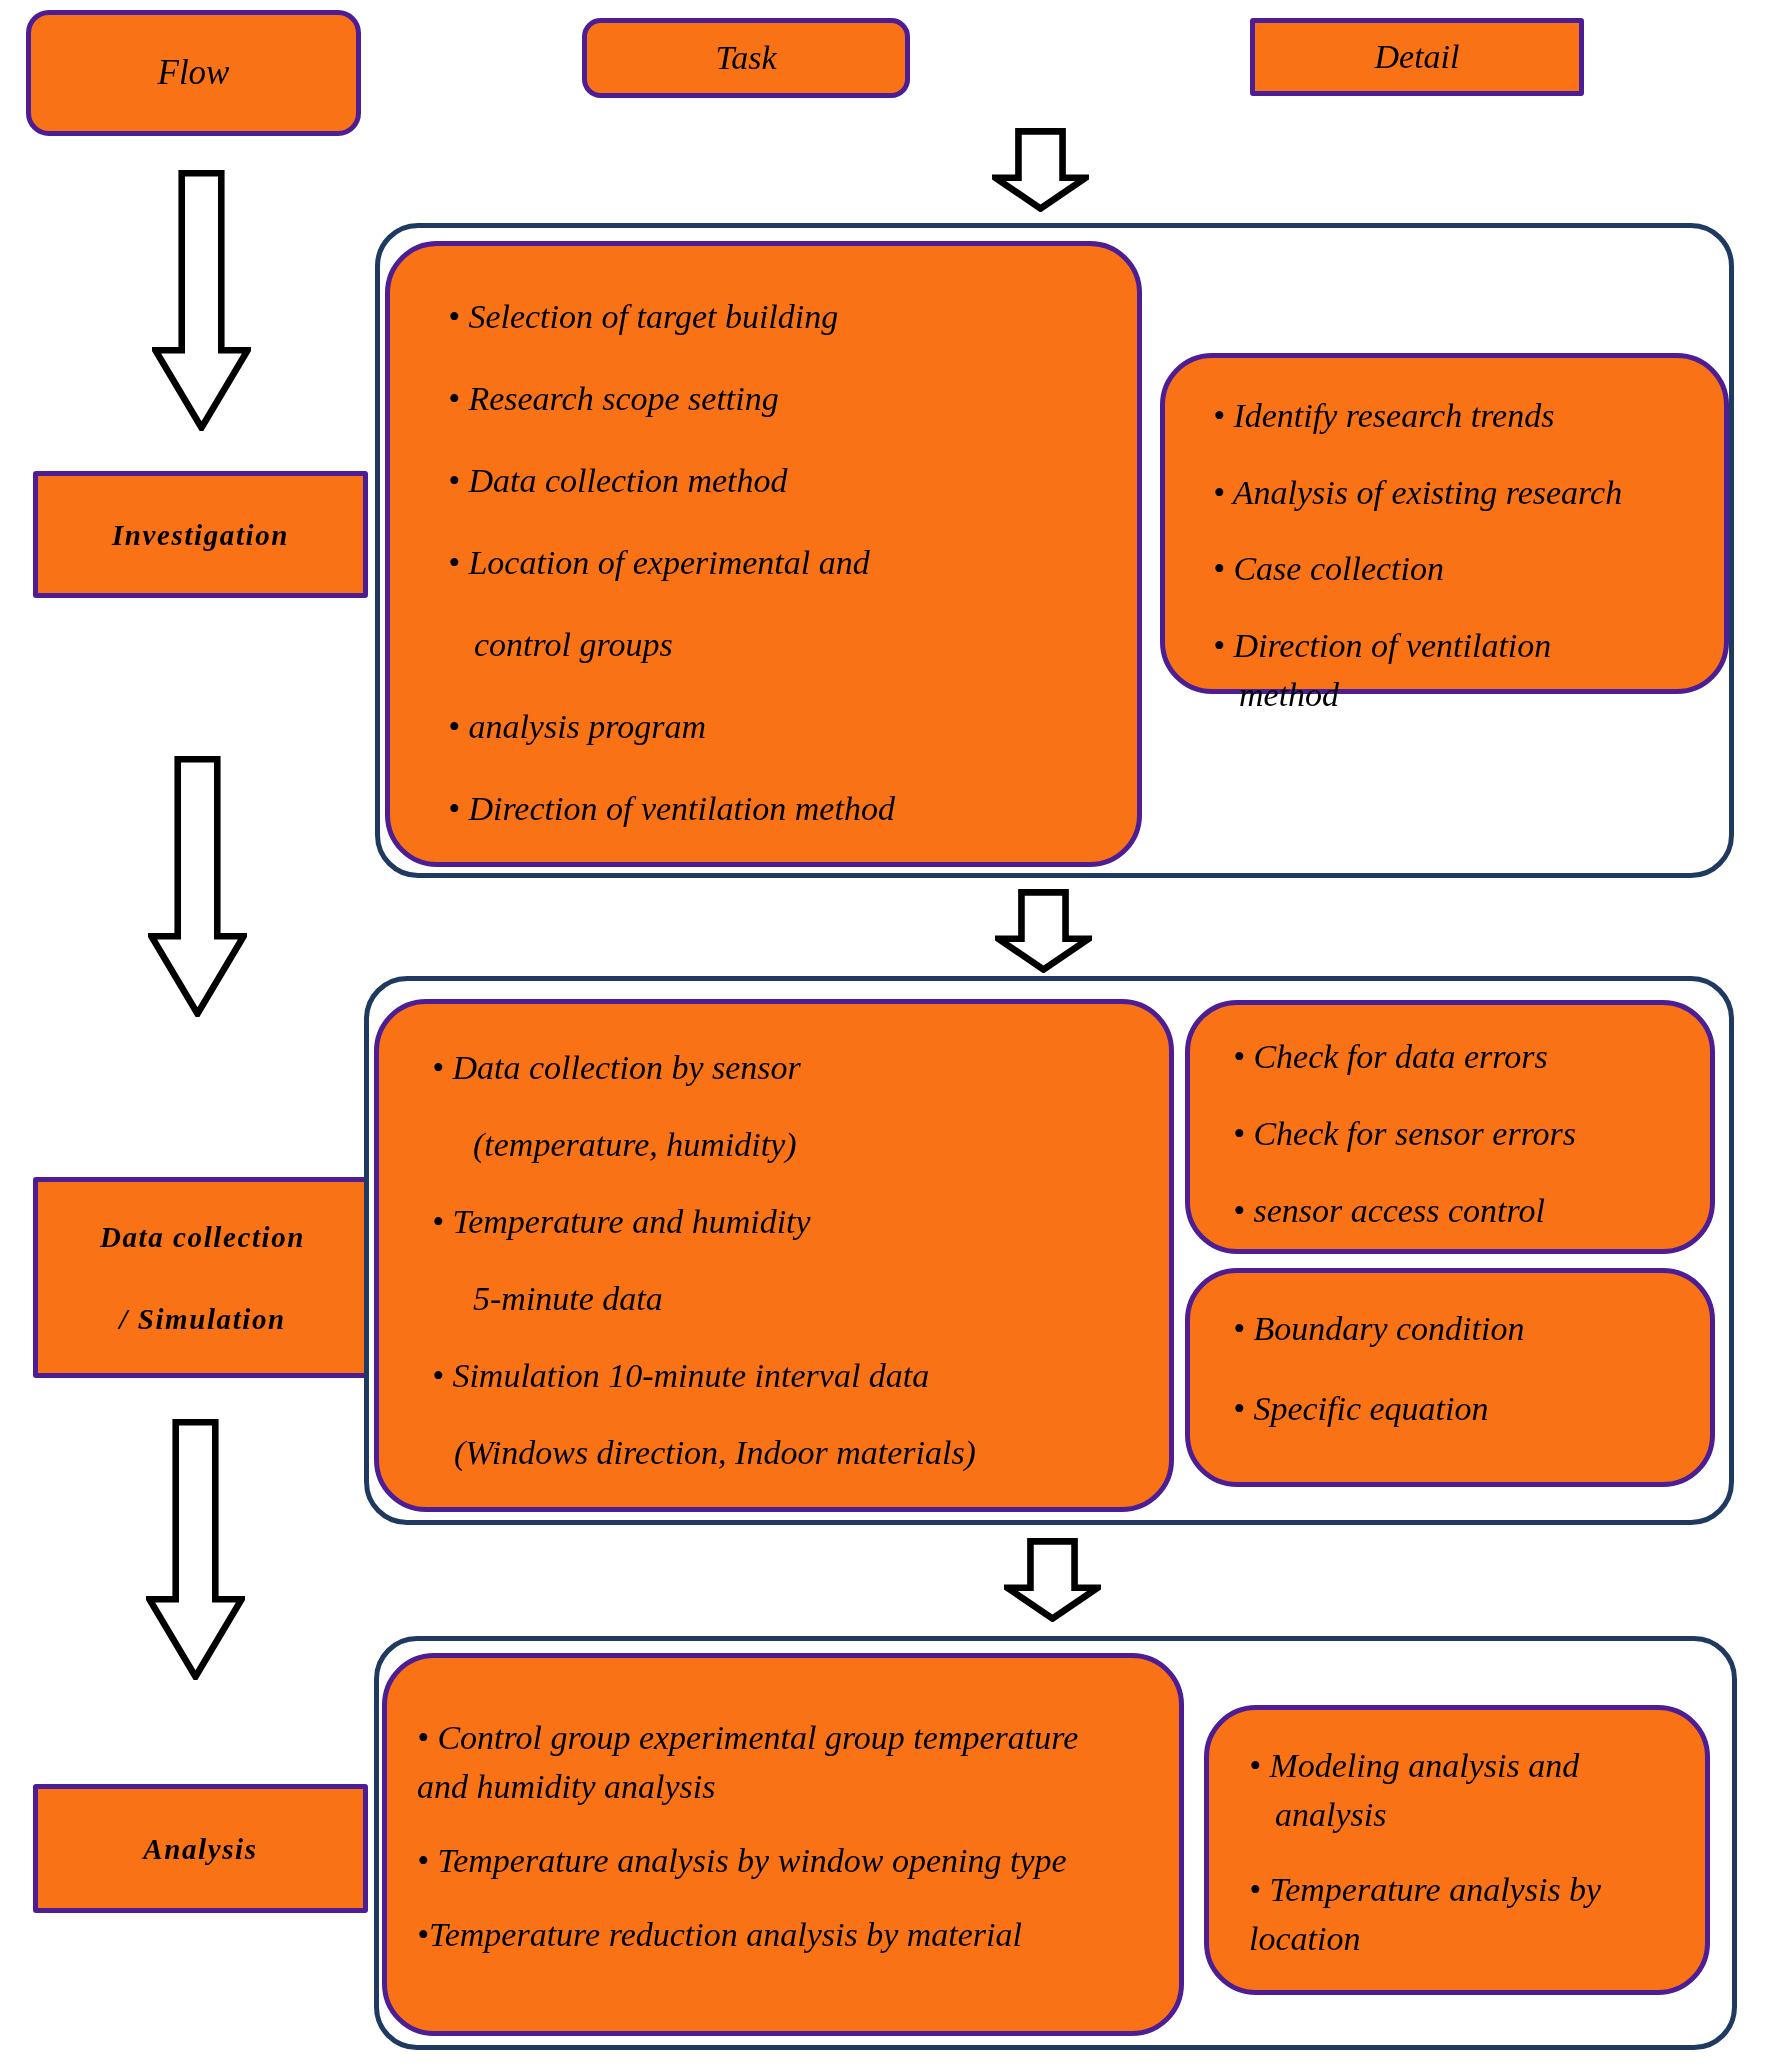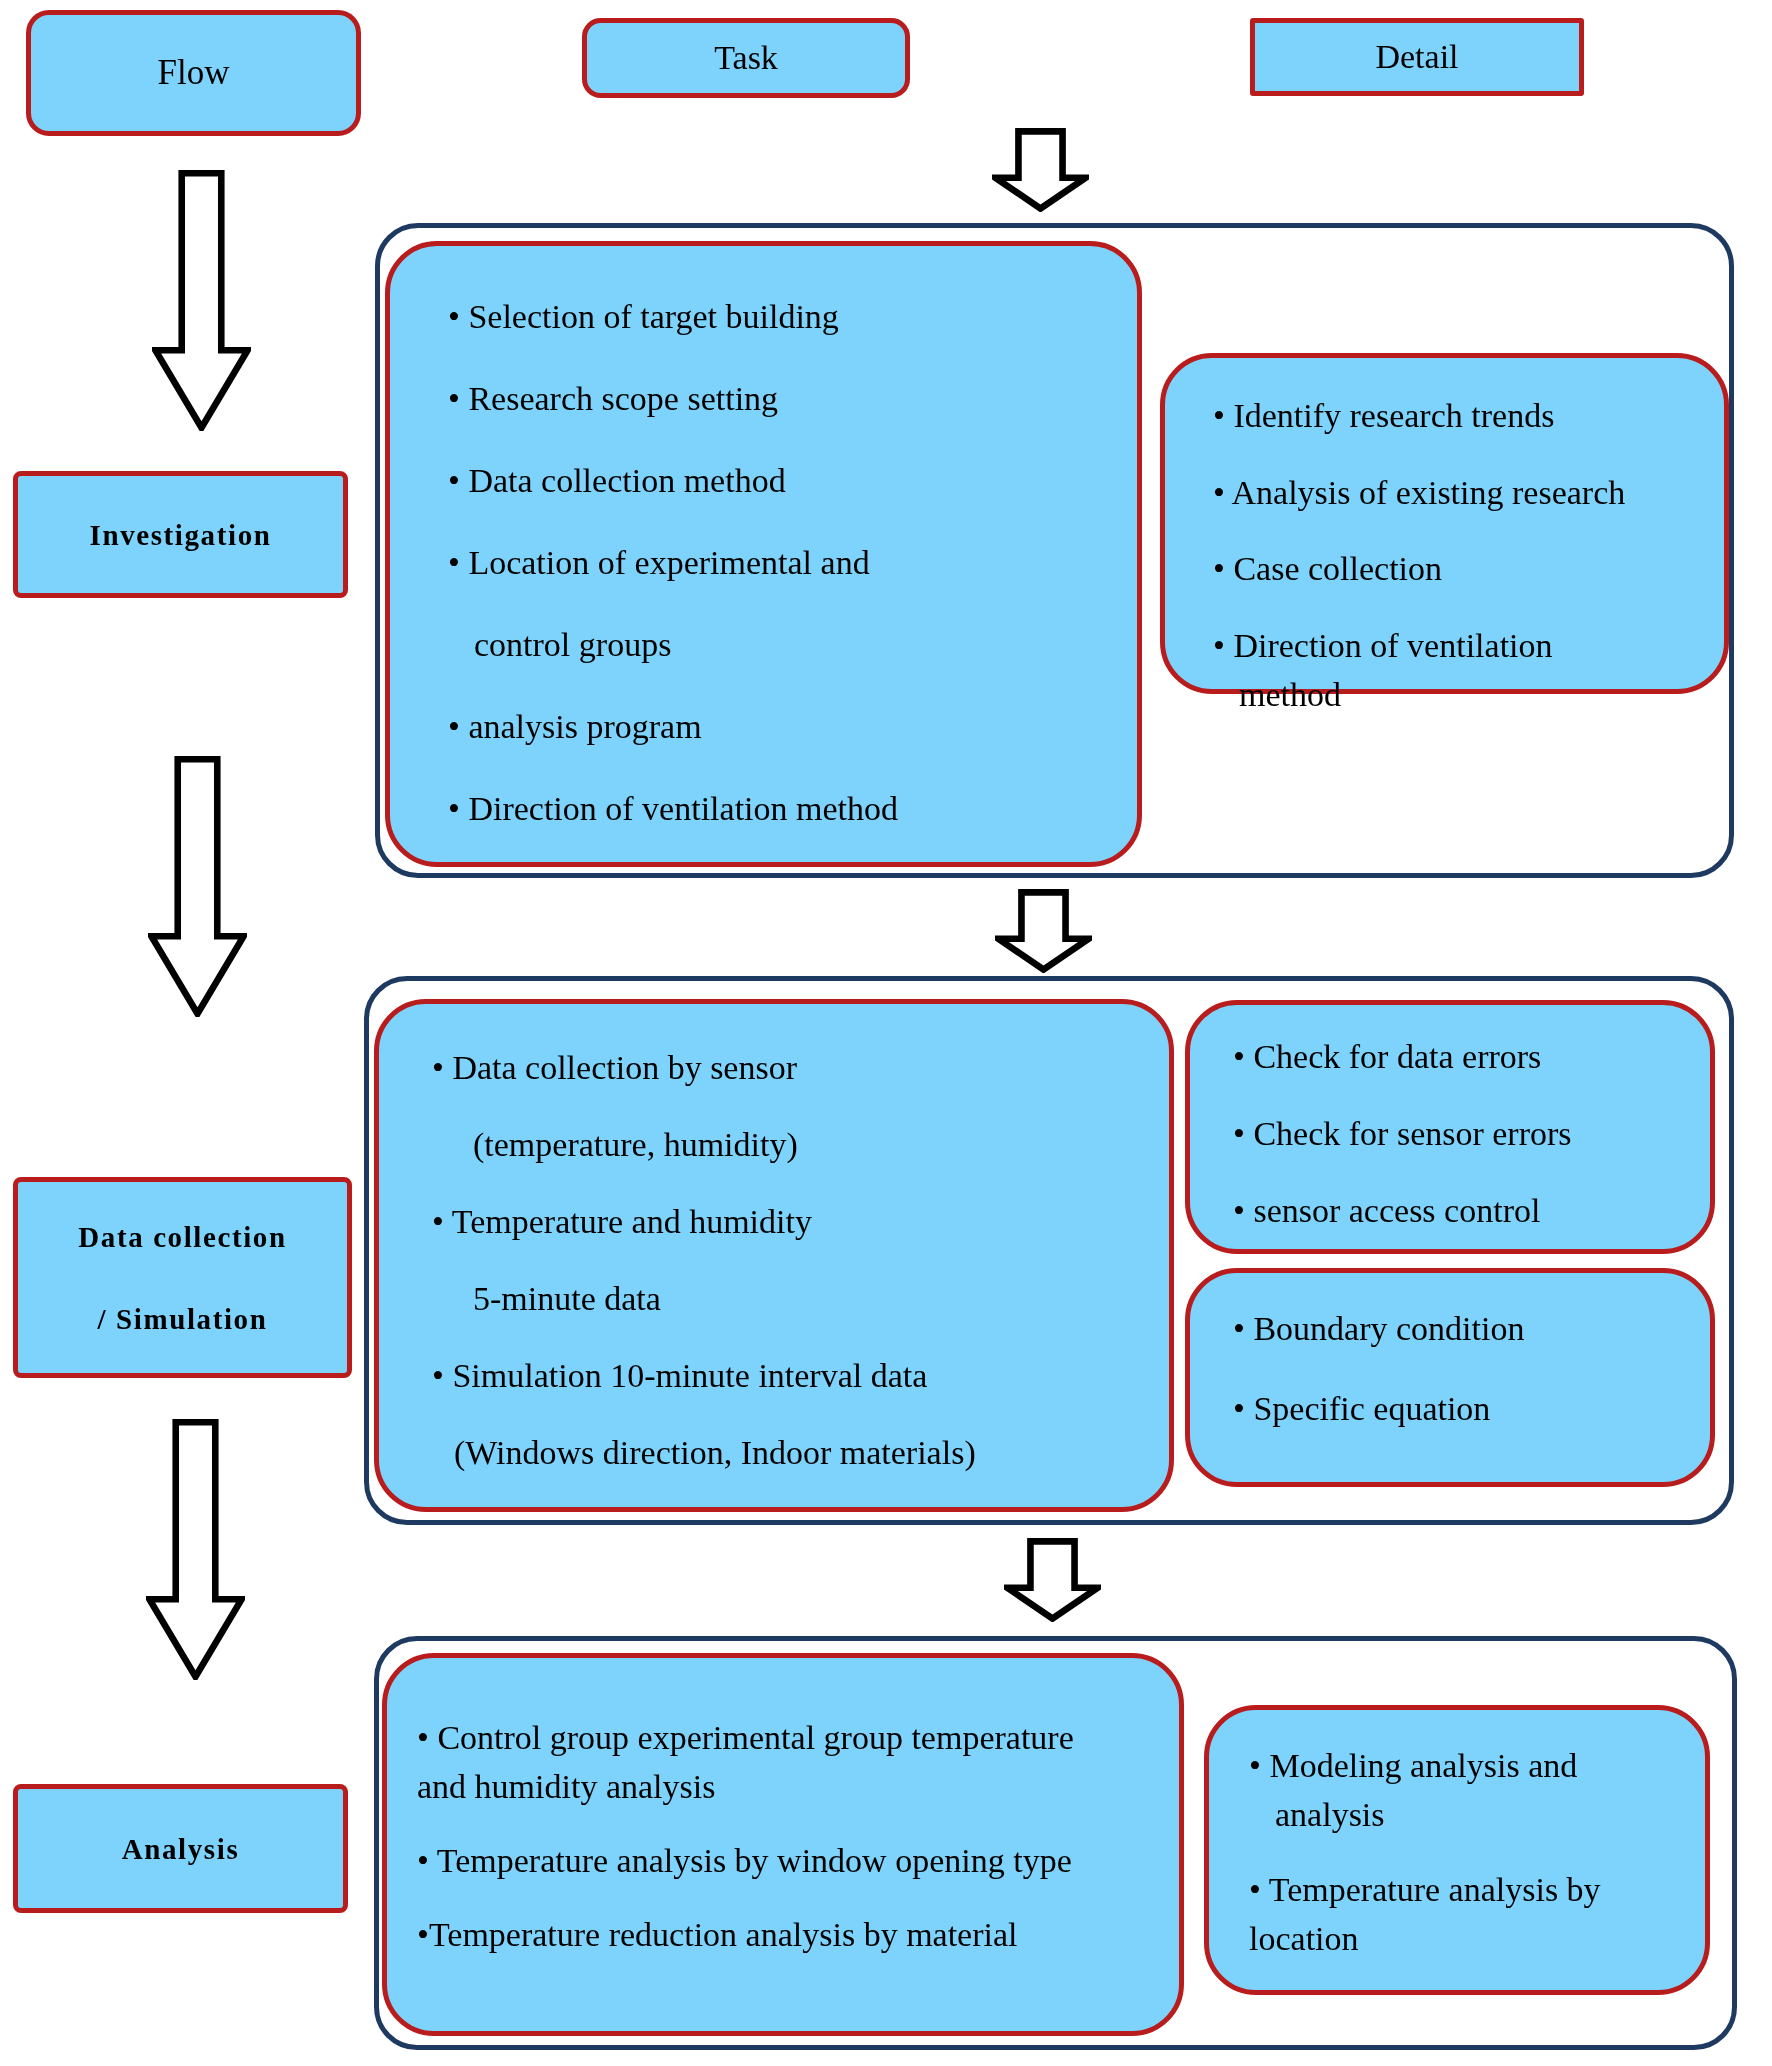--- a/index.html
+++ b/index.html
@@ -6,26 +6,26 @@
   #canvas {
     position:relative;
     width:1773px; height:2066px;
     background:#ffffff;
     font-family:"Liberation Serif","DejaVu Serif",serif;
     color:#000;
     overflow:hidden;
   }
   
   .hbox, .stage, .ibox {
-    position:absolute; background:#7dd3fc; border:5px solid #b91c1c;
-    box-sizing:border-box; display:flex; align-items:center; justify-content:center;
+    position:absolute; background:#f97316; border:5px solid #4c1d95;
+    box-sizing:border-box; display:flex; align-items:center; justify-content:center;font-style:italic;
   }
   .hbox { border-radius:23px; font-size:35px; }
-  .stage { border-radius:8px; font-size:29px; font-weight:bold; letter-spacing:1.6px;
-           text-align:center; flex-direction:column; line-height:82px; }
+  .stage { border-radius:3px; font-size:29px; font-weight:bold; letter-spacing:1.6px;
+           text-align:center; flex-direction:column; line-height:82px;margin-left:20px; }
   .sec {
     position:absolute; background:#fff; border:5px solid #1f3a60;
     border-radius:43px; box-sizing:border-box;
   }
   .ibox { border-radius:52px; justify-content:flex-start; align-items:flex-start; }
   .txt { font-size:34px; box-sizing:border-box; width:100%; }
   .ln { white-space:nowrap; }
   .ind  { padding-left:26px; }
   .ind2 { padding-left:41px; }
   .inds { padding-left:22px; }

